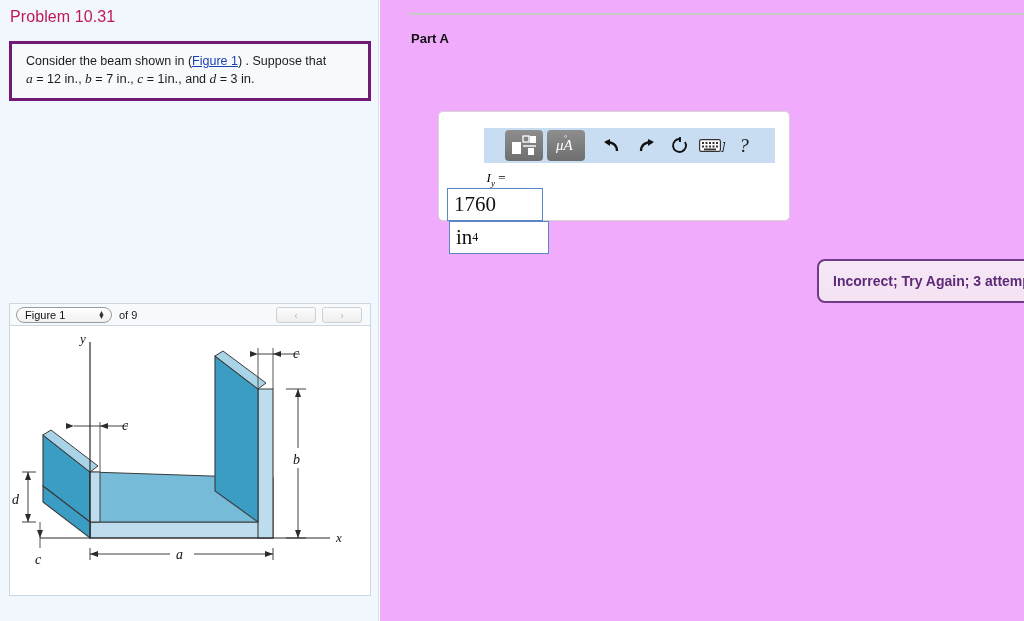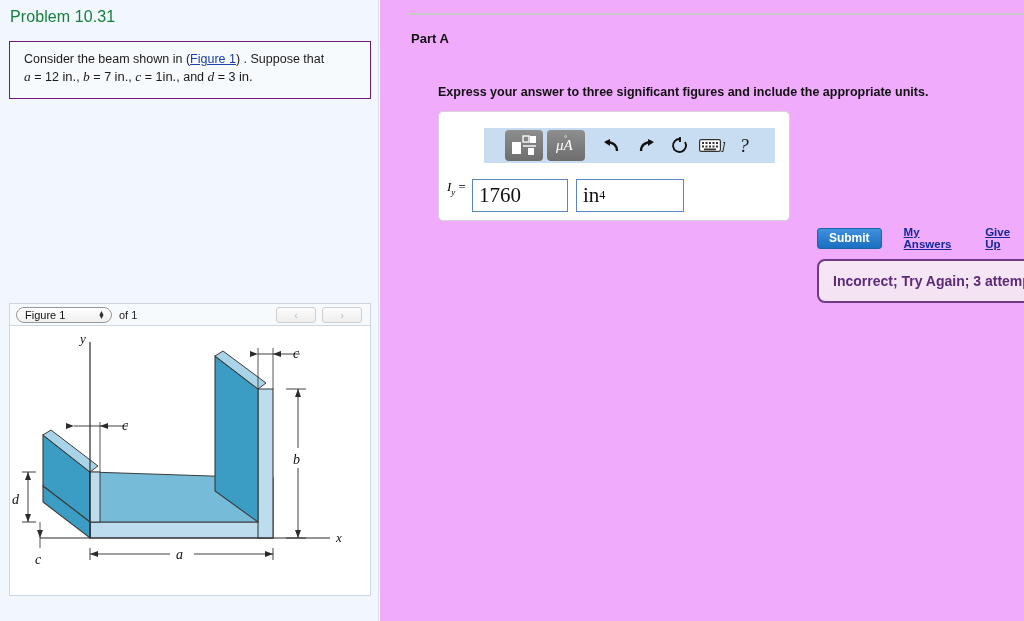--- a/index.html
+++ b/index.html
@@ -14,27 +14,27 @@
 
   
   #left-panel {
     position: absolute; left: 0; top: 0;
     width: 379px; height: 621px;
     background: #f1f7fd;
     border-right: 1px solid #d7e2ee;
   }
   #problem-title {
     position: absolute; left: 10px; top: 8px;
-    font-size: 16px; color: #15803d; letter-spacing: .1px;
+    font-size: 16px; color: #be185d; letter-spacing: .1px;
   }
   #problem-box {
     position: absolute; left: 9px; top: 41px;
     width: 362px; min-height: 58px;
     background: #f7fafd;
-    border: 1px solid #701a75;
+    border: 3px solid #701a75;
     padding: 9px 14px 10px 14px;
   }
   .ptext { font-size: 12.5px; color: #1b1b1b; line-height: 17px; }
   .figlink { color: #1b40b0; text-decoration: underline; cursor: pointer; }
   .mvar { font-family: "Liberation Serif", serif; font-style: italic; font-size: 13.5px; }
   .munit { font-family: Liberation Sans, sans-serif; font-style: normal; font-size: 13px; }
   .mnum { font-family: "Liberation Sans", sans-serif; font-size: 12.5px; }
 
   
   #figure-bar {
@@ -94,29 +94,29 @@
   .tb-gray {
     width: 38px; height: 31px; border-radius: 4px;
     background: linear-gradient(#8e8e8e, #6e6e6e);
     display: flex; align-items: center; justify-content: center;
     margin-right: 4px; color: #fff;
   }
   .tb-icon { width: 34px; height: 30px; display: flex; align-items: center; justify-content: center; color: #1a1a1a; }
   #tb-undo { margin-left: 6px; }
   #tb-help { font-size: 19px; font-weight: normal; font-family: "Liberation Serif", serif; }
 
-  #answer-row { position: absolute; left: 8px; top: 52px; display: flex; align-items: center; }
+  #answer-row { position: absolute; left: 8px; top: 58px; display: flex; align-items: center; flex-direction: column; }
   #iy-label { font-family: "Liberation Serif", serif; font-size: 13px; margin-right: 6px; white-space: nowrap; }
   .ansfield {
     height: 33px; border: 1px solid #5a86c4; background: #fff;
     font-family: "Liberation Serif", serif; font-size: 21px; color: #111;
-    display: flex; align-items: center; padding-left: 6px; margin-top: 15px;
+    display: flex; align-items: center; padding-left: 6px;
   }
   #value-field { width: 96px; margin-right: 8px; }
-  #unit-field { width: 108px; }
+  #unit-field { width: 100px; }
 
   #submit-row { position: absolute; left: 437px; top: 226px; display: flex; align-items: center; }
   #submit-button {
     width: 72px; height: 21px; border-radius: 3px;
     background: linear-gradient(#3f90dd, #1a6fc0);
     border: 1px solid #1a63ad;
     color: #fff; font-size: 12px; font-weight: bold;
     display: flex; align-items: center; justify-content: center;
     cursor: pointer;
   }
@@ -164,21 +164,21 @@
     </div>
 
     <div id="figure-bar">
       <div id="figure-select">
         <span class="lbl">Figure 1</span>
         <span class="spin">
             <span>▲</span>
             <span>▼</span>
           </span>
       </div>
-      <span id="figure-of">of 1</span>
+      <span id="figure-of">of 9</span>
       <div class="navbtn" id="nav-prev">
         <span>‹</span>
       </div>
       <div class="navbtn" id="nav-next">
         <span>›</span>
       </div>
     </div>
 
     <div id="figure-panel">
       <svg id="figure-svg" width="362" height="271" viewBox="0 0 362 271">
@@ -251,21 +251,20 @@
       </svg>
     </div>
   </div>
 
   <div id="right-panel">
 
     <div id="top-rule"></div>
     <div id="part-a-title">Part A</div>
 
 
-    <div id="instruction-text">Express your answer to three significant figures and include the appropriate units.</div>
 
     <div id="answer-box">
 
       <div id="mathtoolbar">
 
         <div class="tb-gray">
           <svg width="26" height="22" viewBox="0 0 26 22">
             <rect x="1" y="7" width="9" height="12" fill="#ffffff"></rect>
             <rect x="12" y="1" width="6" height="6" fill="none" stroke="#ffffff" stroke-width="1.3"></rect>
             <rect x="19" y="1" width="6" height="7" fill="#ffffff"></rect>
@@ -333,24 +332,19 @@
         <div class="ansfield" id="value-field">
           <span>1760</span>
         </div>
         <div class="ansfield" id="unit-field">
           <span>in</span>
             <sup style="font-size:12px;">4</sup>
         </div>
       </div>
     </div>
 
-    <div id="submit-row">
-      <div id="submit-button">Submit</div>
-      <span class="toollink">My Answers</span>
-      <span class="toollink">Give Up</span>
-    </div>
 
     <div id="feedback-box">
       <span id="feedback-text">Incorrect; Try Again; 3 attempts remaining</span>
     </div>
 
   </div>
 </div>
 
 </body></html>

